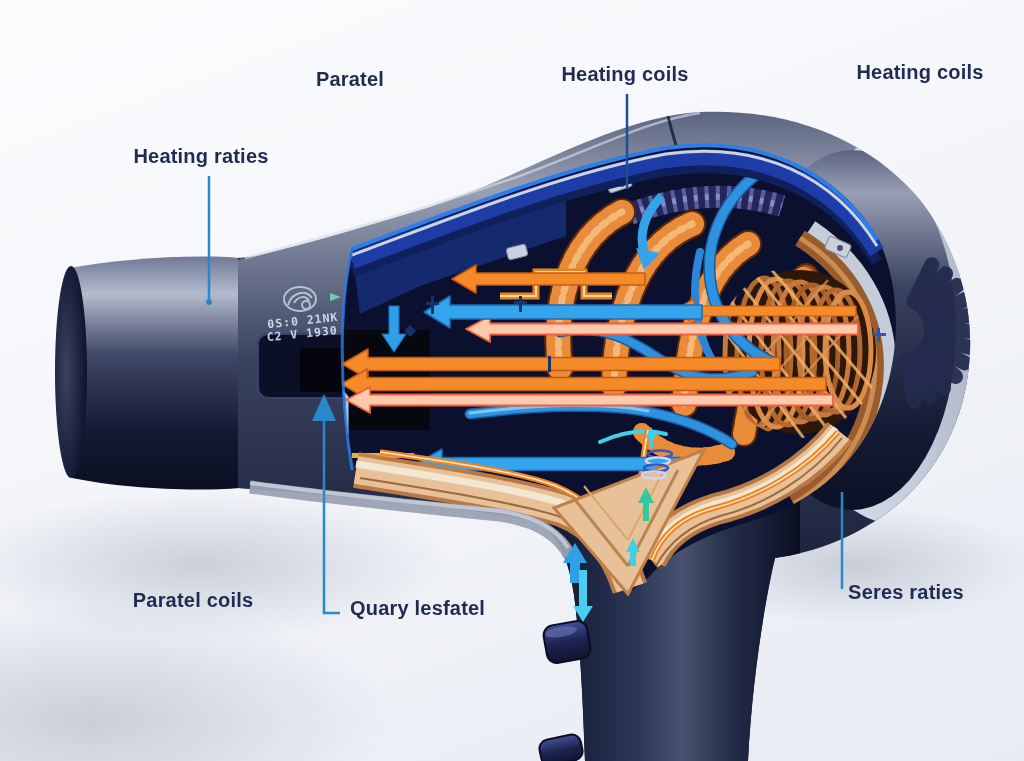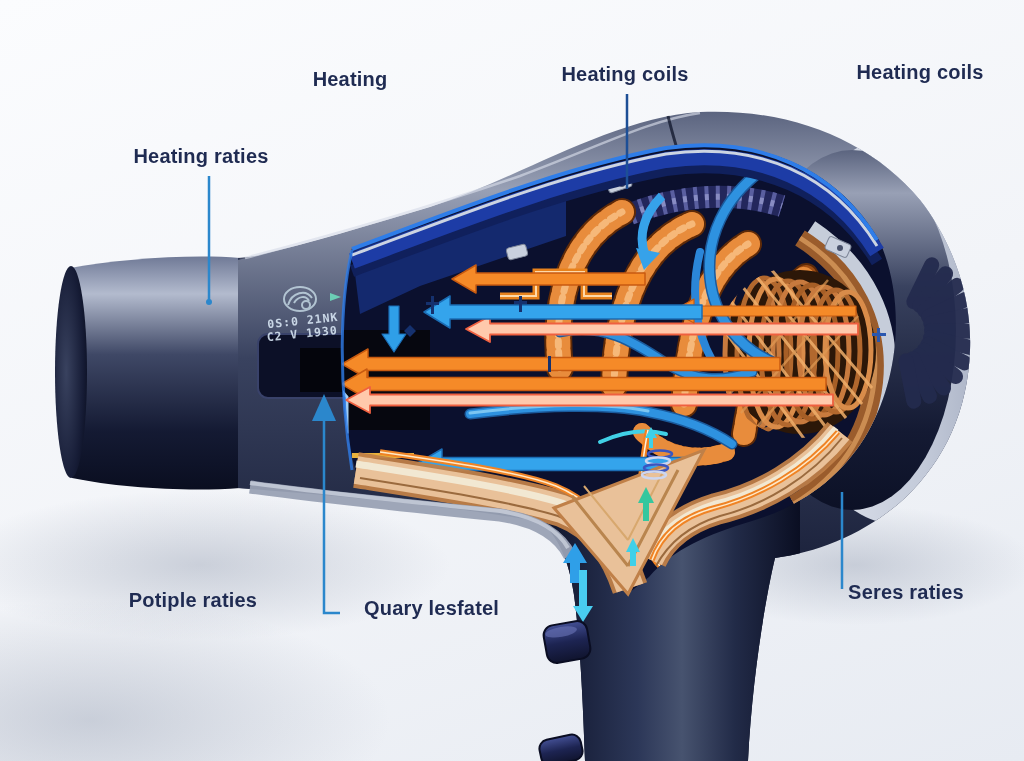--- a/index.html
+++ b/index.html
@@ -309,20 +309,20 @@
         </g>
     <path d="M627,94 L627,189" stroke="#1d4f96"></path>
     <g>
           <path d="M340,613 L324,613 L324,420"></path>
           <polygon points="324,394 312,421 336,421" fill="#2b87cc" stroke="none"></polygon>
         </g>
     <path d="M842,492 L842,589"></path>
   </g>
 </svg>
 
-<div class="lbl" style="left:350px;top:79px">Heating</div>
+<div class="lbl" style="left:350px;top:79px">Paratel</div>
 <div class="lbl" style="left:625px;top:74px">Heating coils</div>
 <div class="lbl" style="left:920px;top:72px">Heating coils</div>
 <div class="lbl" style="left:201px;top:156px">Heating raties</div>
-<div class="lbl" style="left:193px;top:600px">Potiple raties</div>
-<div class="lbl left-anchor" style="left:364px;top:608px">Quary lesfatel</div>
+<div class="lbl" style="left:193px;top:600px">Paratel coils</div>
+<div class="lbl left-anchor" style="left:350px;top:608px">Quary lesfatel</div>
 <div class="lbl" style="left:906px;top:592px">Seres raties</div>
 </div>
 
 </body></html>

